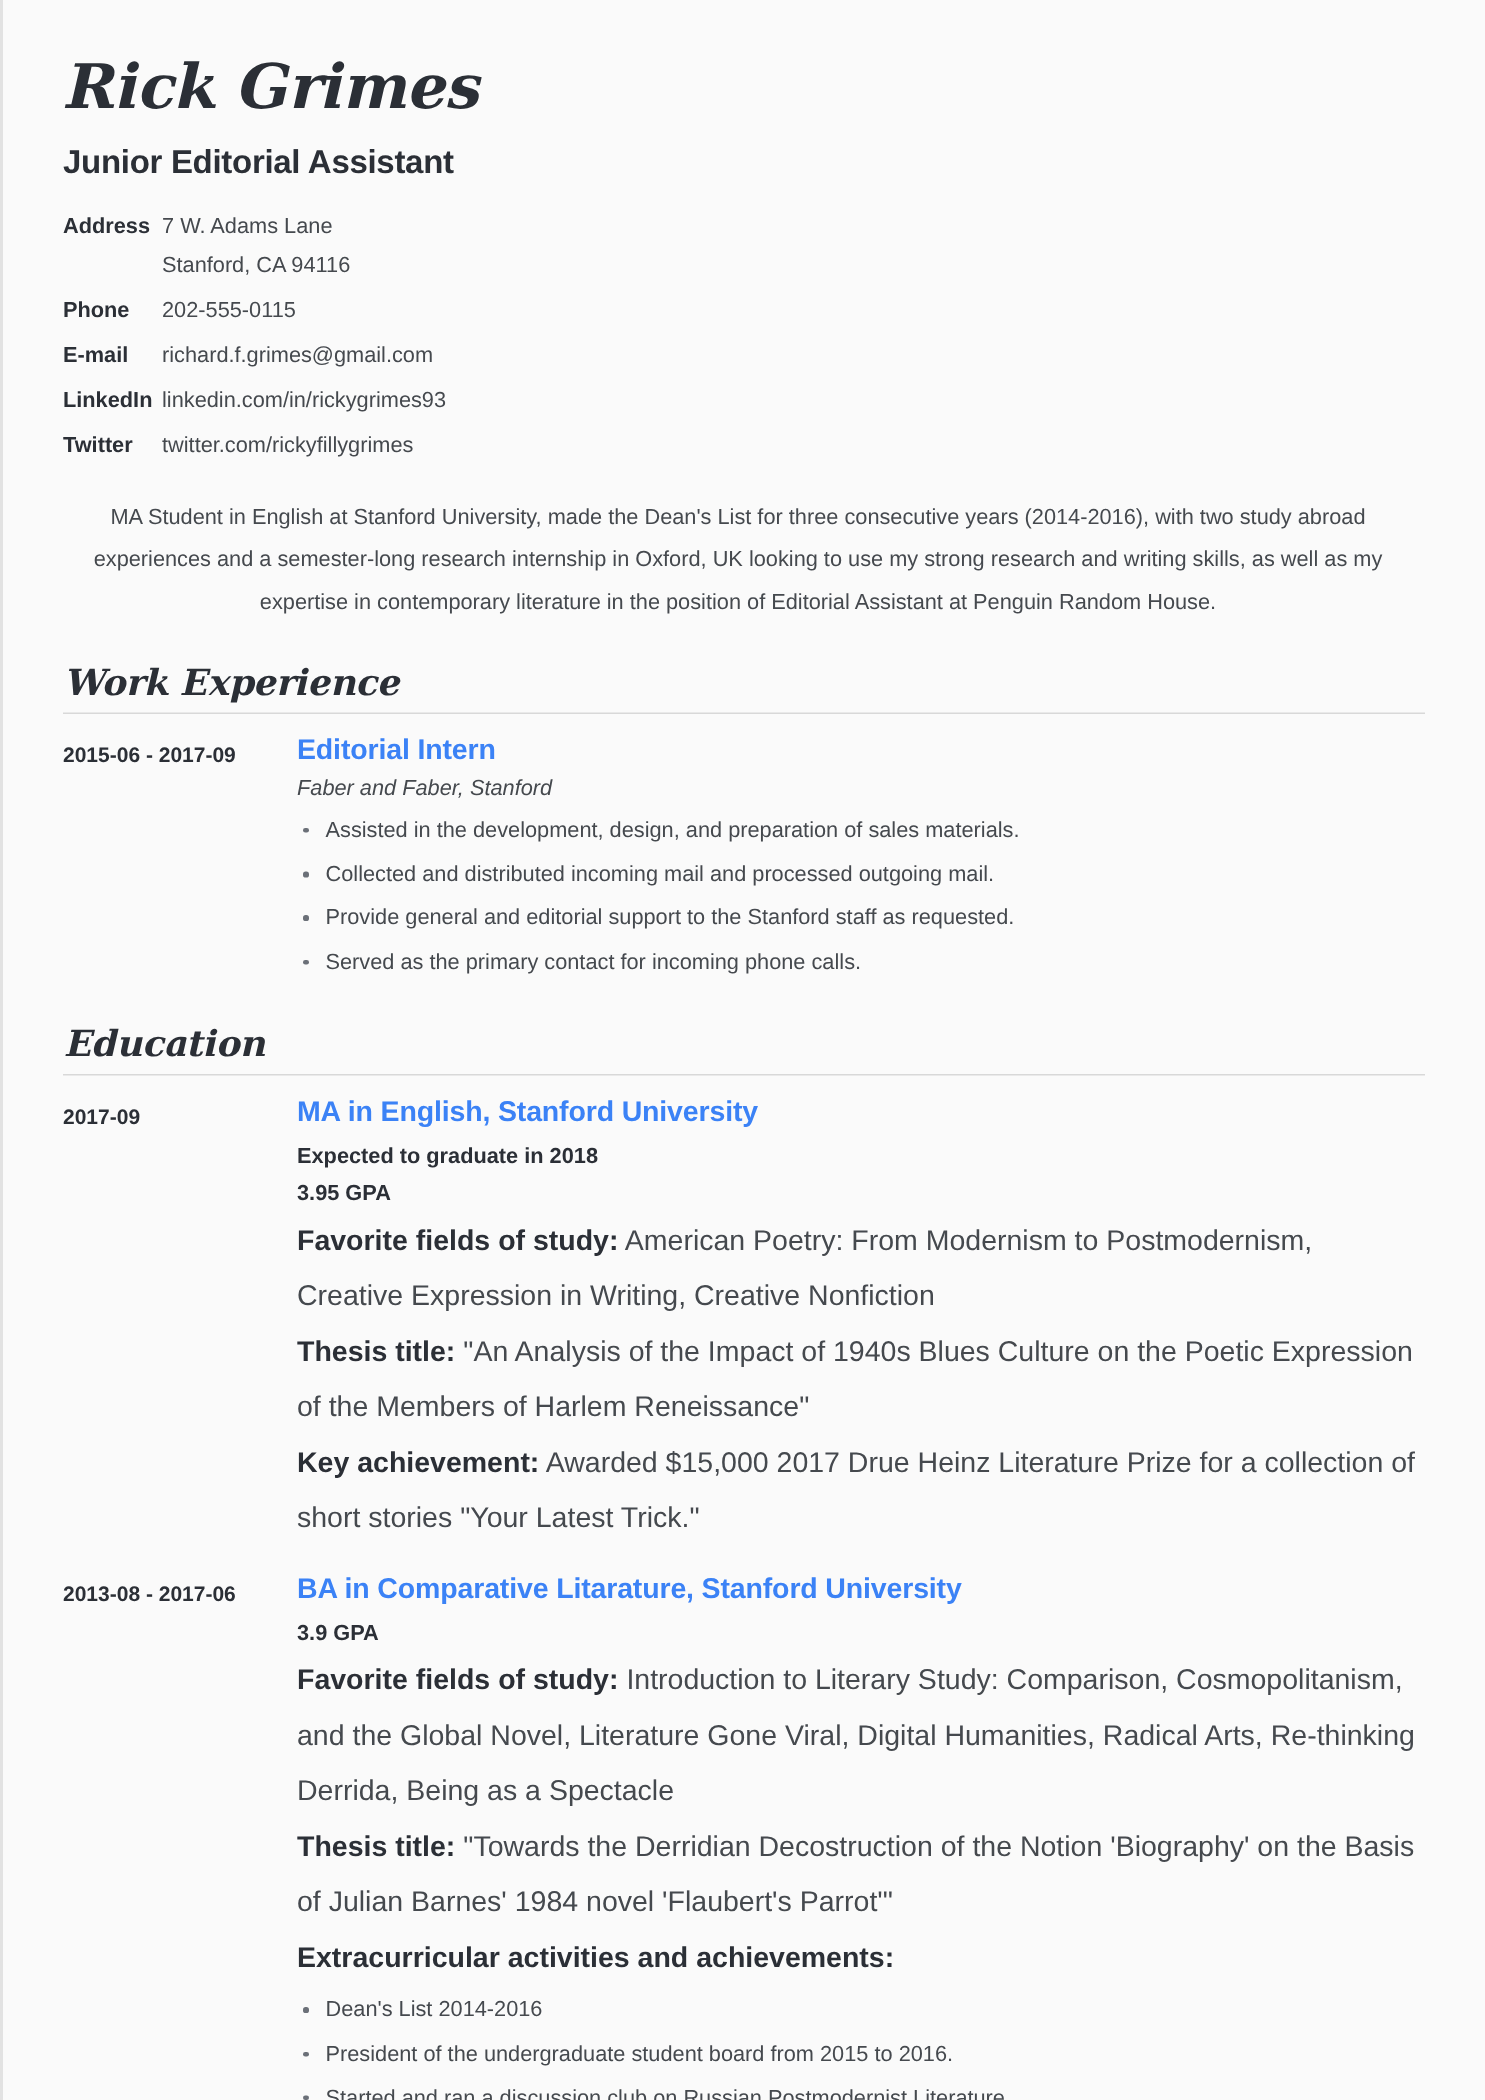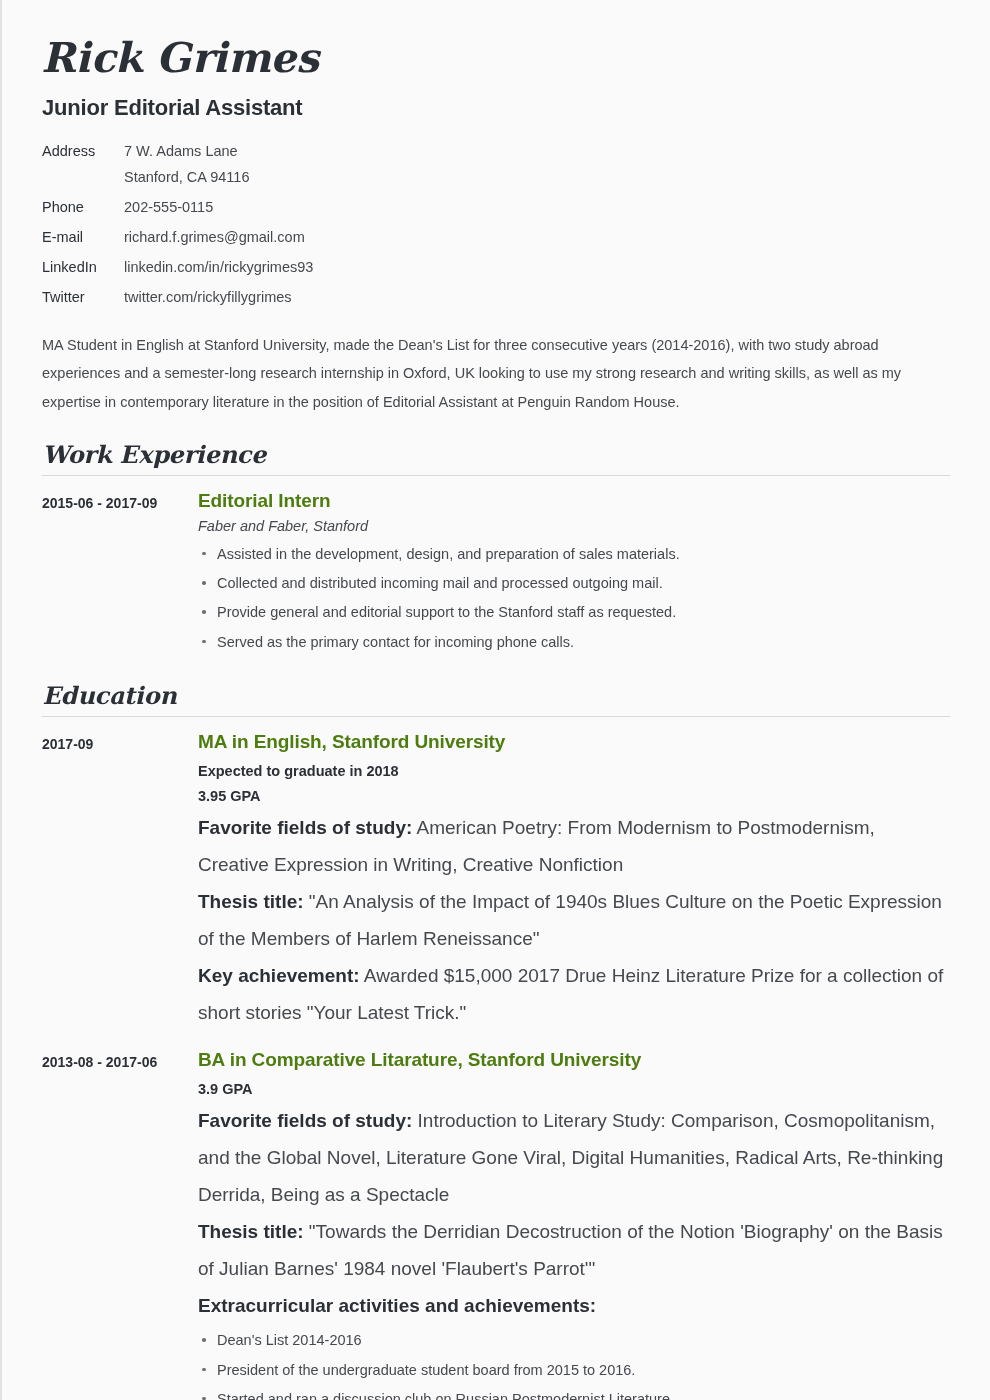--- a/index.html
+++ b/index.html
@@ -42,38 +42,39 @@
   .contact {
     margin-top: 22px;
   }
   .contact-row {
     display: flex;
     align-items: baseline;
     margin-bottom: 14px;
     font-size: 14.5px;
   }
   .contact-label {
-    font-weight: 400;
+    font-weight: 700;
     color: #2b2f36;
     width: 62px;
     flex: 0 0 62px;
     white-space: nowrap;
   }
   .contact-value {
     color: #45494e;
-    margin-left: 20px;
+    margin-left: 4px;
   }
   .contact-row.continuation .contact-label { visibility: hidden; }
   .contact-row.continuation { margin-top: -4px; align-items: center; }
   .summary {
     margin-top: 26px;
     font-size: 14.5px;
     line-height: 1.95;
     color: #45494e;
     max-width: 900px;
+    text-align: center;
   }
   .section {
     margin-top: 24px;
   }
   .section-heading {
     font-family: "DejaVu Serif", serif;
     font-weight: 700;
     font-style: italic;
     font-size: 24px;
     color: #2b2f36;
@@ -102,21 +103,21 @@
     padding-top: 5px;
     white-space: nowrap;
   }
   .entry-body {
     flex: 1 1 auto;
     min-width: 0;
   }
   .entry-title {
     font-size: 19px;
     font-weight: 700;
-    color: #4d7c0f;
+    color: #3b82f6;
     margin: 0 0 6px 0;
     letter-spacing: -0.1px;
   }
   .entry-subtitle {
     font-size: 14.5px;
     font-style: italic;
     color: #45494e;
     margin-bottom: 6px;
   }
   .entry-line {

